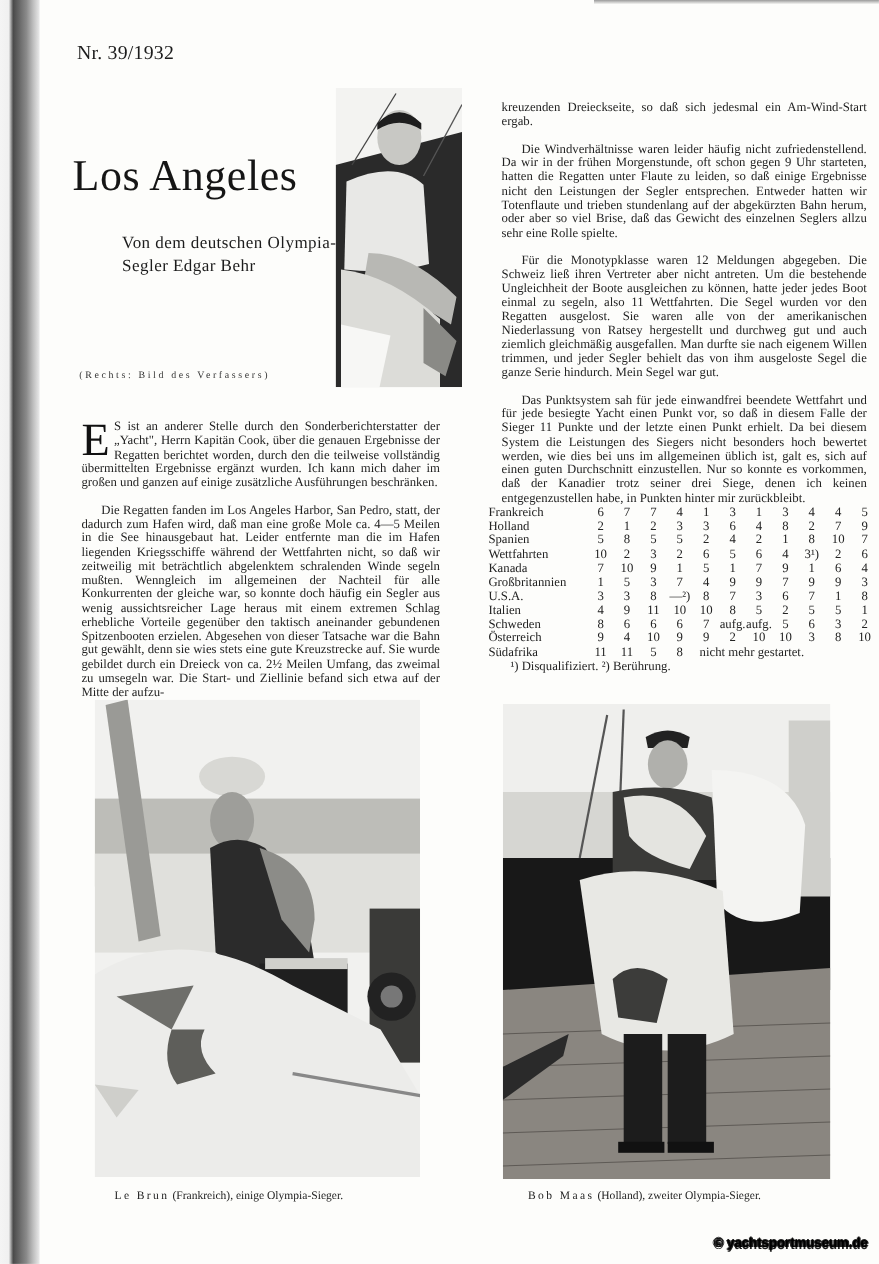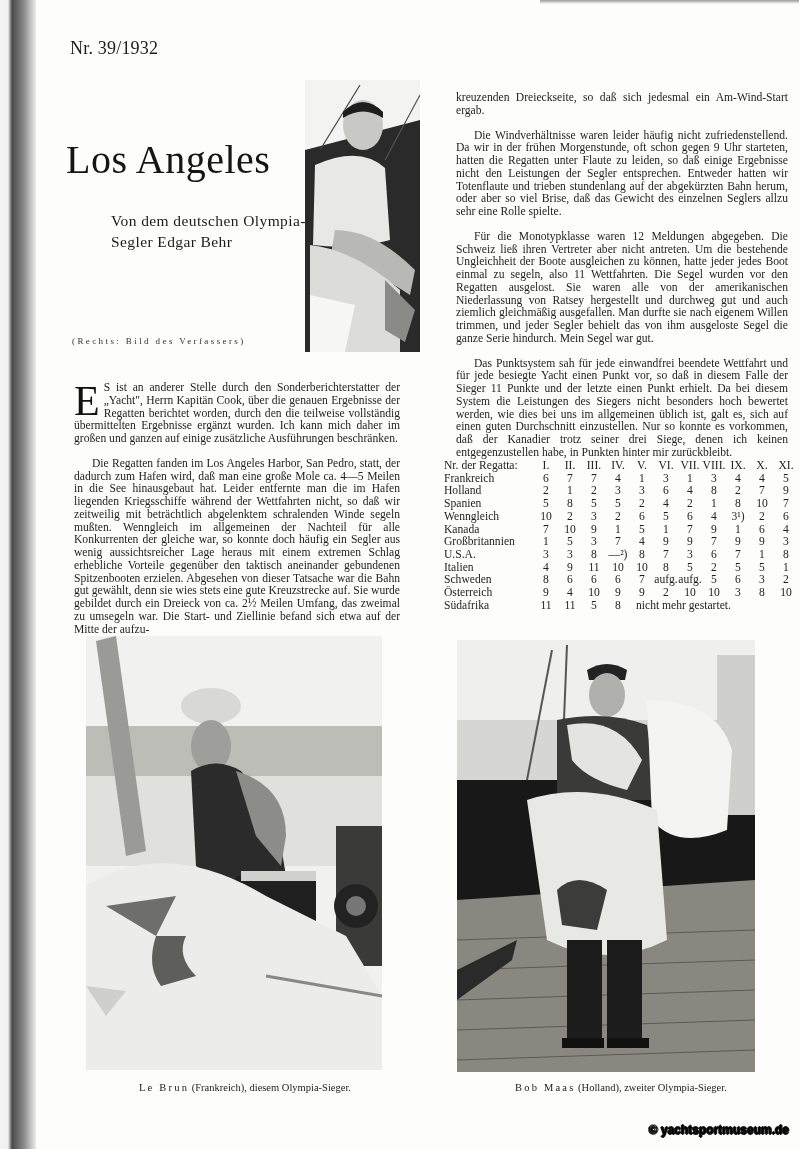--- a/index.html
+++ b/index.html
@@ -39,21 +39,21 @@
   .trow { display: flex; white-space: nowrap; }
   .trow .nation { width: 90px; }
   .trow .cell { width: 24px; text-align: center; }
   .trow .span { flex: 1; padding-left: 6px; }
   .hdr .label { width: 90px; }
   .hdr .cell { width: 24px; text-align: center; }
   .nation-hdr { padding-left: 18px; letter-spacing: 3px; }
   .footnote { padding-left: 20px; }
 
   .caption { position: absolute; top: 1082px; font-size: 10.5px; color: #222; }
-  .caption .name { letter-spacing: 2.2px; margin-left: 35px; }
+  .caption .name { letter-spacing: 2.2px; }
   .cap-left { left: 104px; }
   .cap-right { left: 480px; }
   .watermark {
     position: absolute; right: 10px; top: 1123px; font-family: "Liberation Sans", sans-serif;
     font-size: 12px; font-weight: bold; color: #000000;
     text-shadow: -1px 0 #222, 1px 0 #222, 0 -1px #222, 0 1px #222;
   }
 </style>
 </head>
 <body>
@@ -88,34 +88,20 @@
 </div>
 
 <div class="col col-right">
   <p class="cont">kreuzenden Dreieckseite, so daß sich jedesmal ein Am-Wind-Start ergab.</p>
   <p>Die Windverhältnisse waren leider häufig nicht zufriedenstellend. Da wir in der frühen Morgenstunde, oft schon gegen 9 Uhr starteten, hatten die Regatten unter Flaute zu leiden, so daß einige Ergebnisse nicht den Leistungen der Segler entsprechen. Entweder hatten wir Totenflaute und trieben stundenlang auf der abgekürzten Bahn herum, oder aber so viel Brise, daß das Gewicht des einzelnen Seglers allzu sehr eine Rolle spielte.</p>
   <p>Für die Monotypklasse waren 12 Meldungen abgegeben. Die Schweiz ließ ihren Vertreter aber nicht antreten. Um die bestehende Ungleichheit der Boote ausgleichen zu können, hatte jeder jedes Boot einmal zu segeln, also 11 Wettfahrten. Die Segel wurden vor den Regatten ausgelost. Sie waren alle von der amerikanischen Niederlassung von Ratsey hergestellt und durchweg gut und auch ziemlich gleichmäßig ausgefallen. Man durfte sie nach eigenem Willen trimmen, und jeder Segler behielt das von ihm ausgeloste Segel die ganze Serie hindurch. Mein Segel war gut.</p>
   <p>Das Punktsystem sah für jede einwandfrei beendete Wettfahrt und für jede besiegte Yacht einen Punkt vor, so daß in diesem Falle der Sieger 11 Punkte und der letzte einen Punkt erhielt. Da bei diesem System die Leistungen des Siegers nicht besonders hoch bewertet werden, wie dies bei uns im allgemeinen üblich ist, galt es, sich auf einen guten Durchschnitt einzustellen. Nur so konnte es vorkommen, daß der Kanadier trotz seiner drei Siege, denen ich keinen entgegenzustellen habe, in Punkten hinter mir zurückbleibt.</p>
 </div>
 
 <div class="table">
-  <div class="trow hdr">
-    <span class="label">Nr. der Regatta:</span>
-    <span class="cell">I.</span>
-    <span class="cell">II.</span>
-    <span class="cell">III.</span>
-    <span class="cell">IV.</span>
-    <span class="cell">V.</span>
-    <span class="cell">VI.</span>
-    <span class="cell">VII.</span>
-    <span class="cell">VIII.</span>
-    <span class="cell">IX.</span>
-    <span class="cell">X.</span>
-    <span class="cell">XI.</span>
-  </div>
   <div id="table-body">
       <div class="trow">
         <span class="nation">Frankreich</span>
         <span class="cell">6</span>
         <span class="cell">7</span>
         <span class="cell">7</span>
         <span class="cell">4</span>
         <span class="cell">1</span>
         <span class="cell">3</span>
         <span class="cell">1</span>
@@ -146,21 +132,21 @@
         <span class="cell">5</span>
         <span class="cell">2</span>
         <span class="cell">4</span>
         <span class="cell">2</span>
         <span class="cell">1</span>
         <span class="cell">8</span>
         <span class="cell">10</span>
         <span class="cell">7</span>
       </div>
       <div class="trow">
-        <span class="nation">Wenngleich</span>
+        <span class="nation">Wettfahrten</span>
         <span class="cell">10</span>
         <span class="cell">2</span>
         <span class="cell">3</span>
         <span class="cell">2</span>
         <span class="cell">6</span>
         <span class="cell">5</span>
         <span class="cell">6</span>
         <span class="cell">4</span>
         <span class="cell">3¹)</span>
         <span class="cell">2</span>
@@ -252,20 +238,21 @@
       </div>
     </div>
   <div class="trow">
     <span class="nation">Südafrika</span>
     <span class="cell">11</span>
     <span class="cell">11</span>
     <span class="cell">5</span>
     <span class="cell">8</span>
     <span class="span">nicht mehr gestartet.</span>
   </div>
+  <div class="footnote">¹) Disqualifiziert.  ²) Berührung.</div>
 </div>
 
 <div class="photo ph-lebrun">
   <svg viewBox="0 0 296 434" preserveAspectRatio="none">
     <rect width="296" height="434" fill="#f1f1ef"></rect>
     <rect x="0" y="90" width="296" height="80" fill="#bdbdb8"></rect>
     <rect x="0" y="140" width="296" height="90" fill="#e0e0dc"></rect>
     <polygon points="10,5 30,0 60,215 40,220" fill="#9a9a96"></polygon>
     <rect x="250" y="190" width="46" height="140" fill="#3a3a38"></rect>
     <circle cx="270" cy="270" r="22" fill="#222"></circle>
@@ -310,20 +297,20 @@
     <path d="M100 250 Q120 230 150 250 L140 290 L105 285 Z" fill="#3c3c3a"></path>
     <rect x="110" y="300" width="35" height="100" fill="#1c1c1c"></rect>
     <rect x="150" y="300" width="35" height="100" fill="#1c1c1c"></rect>
     <rect x="105" y="398" width="42" height="10" fill="#111"></rect>
     <rect x="150" y="398" width="42" height="10" fill="#111"></rect>
   </svg>
 </div>
 
 <div class="caption cap-left">
   <span class="name">Le Brun</span>
-  <span>(Frankreich), diesem Olympia-Sieger.</span>
+  <span>(Frankreich), einige Olympia-Sieger.</span>
 </div>
 <div class="caption cap-right">
   <span class="name">Bob Maas</span>
   <span>(Holland), zweiter Olympia-Sieger.</span>
 </div>
 
 <div class="watermark">© yachtsportmuseum.de</div>
 
 </body></html>

